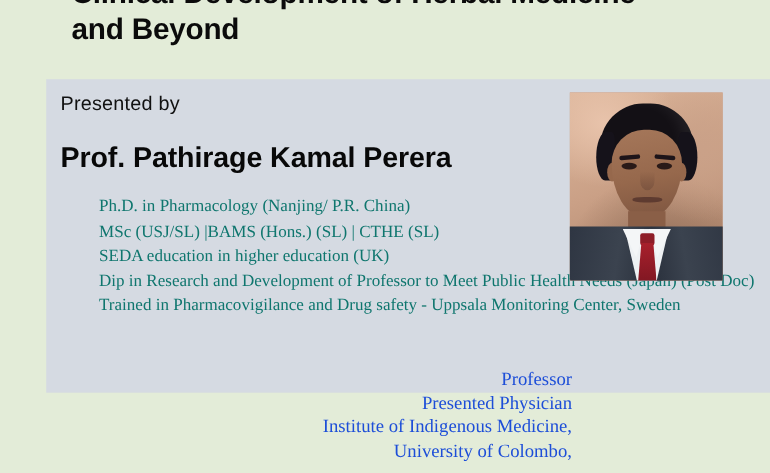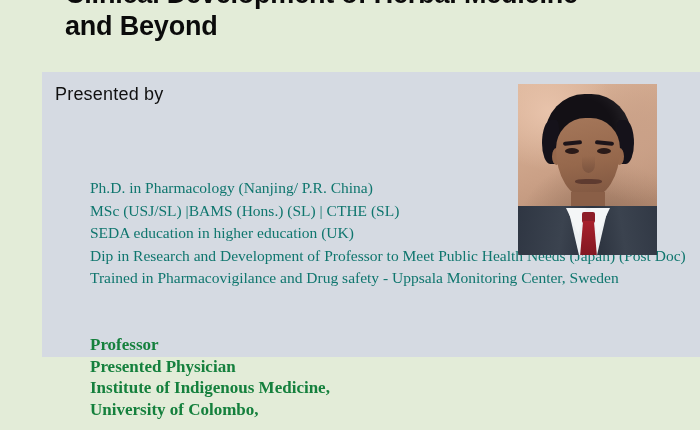--- a/index.html
+++ b/index.html
@@ -86,25 +86,26 @@
 
   
   #affiliation {
     position: absolute;
     left: 48px;
     top: 262px;
     width: 430px;
   }
   #affiliation .aff-line {
     font-family: "Liberation Serif", serif;
-    font-weight: bold;
+    font-weight: normal;
     font-size: 17px;
     line-height: 21.5px;
-    color: #15803d;
+    color: #1d4ed8;
     white-space: nowrap;
+    text-align: right;
   }
 
   
   #portrait {
     position: absolute;
     left: 476px;
     top: 12px;
     width: 139px;
     height: 171px;
     overflow: hidden;
@@ -281,20 +282,21 @@
 
 <div id="slide">
 
   <div id="title-block">Clinical Development of Herbal Medicine
 and Beyond</div>
 
   <div id="content-panel">
 
     <div id="presented-by">Presented by</div>
 
+    <div id="speaker-name">Prof. Pathirage Kamal Perera</div>
 
     <div id="credentials">
       <div class="cred-line">Ph.D. in Pharmacology (Nanjing/ P.R. China)</div>
       <div class="cred-line">MSc (USJ/SL) |BAMS (Hons.) (SL) | CTHE (SL)</div>
       <div class="cred-line">SEDA education in higher education (UK)</div>
       <div class="cred-line">Dip in Research and Development of Professor to Meet Public Health Needs (Japan) (Post Doc)</div>
       <div class="cred-line">Trained in Pharmacovigilance and Drug safety - Uppsala Monitoring Center, Sweden</div>
     </div>
 
     <div id="affiliation">

